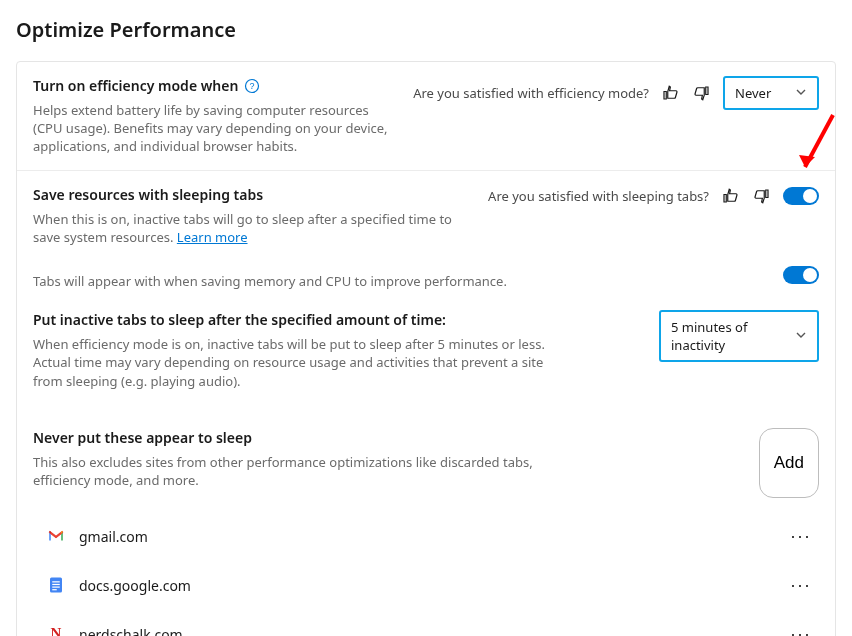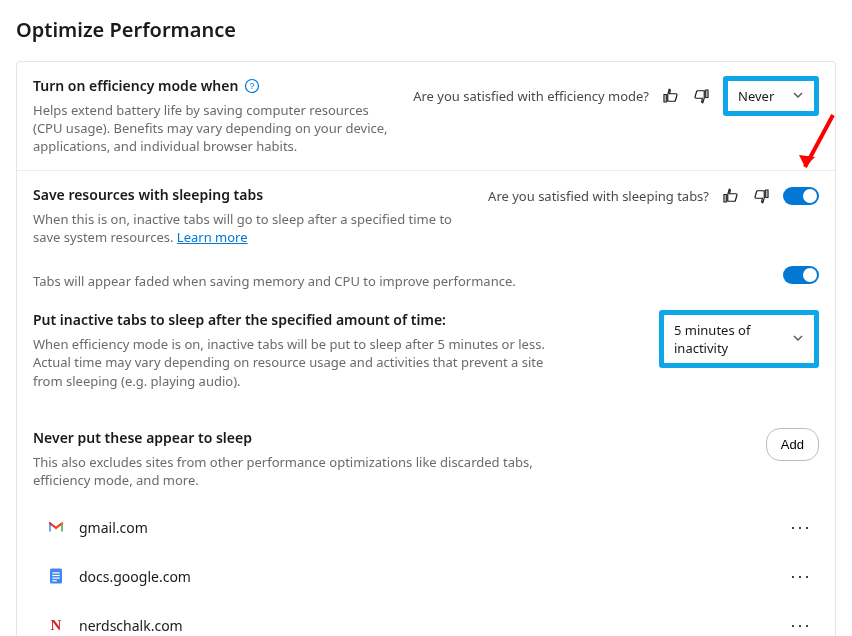--- a/index.html
+++ b/index.html
@@ -56,37 +56,37 @@
   }
   .right {
     display:flex; align-items:center; gap:10px;
     flex-shrink:0;
   }
   .feedback-text { color:#4a4a4a; font-size:13px; }
   .icon-btn {
     background:none; border:none; padding:2px; cursor:pointer; display:inline-flex;
   }
   .select {
-    border:5px solid #0ea5e9; border-radius:3px; background:#fff;
+    border:2px solid #0ea5e9; border-radius:3px; background:#fff;
     display:flex; align-items:center; justify-content:space-between;
     padding:6px 10px; cursor:pointer; font-size:13px; color:#1a1a1a;
   }
   .select-small { width:96px; }
   .select-wide { width:160px; }
   .toggle {
     width:36px; height:18px; border-radius:10px; background:#0078d4;
     position:relative; cursor:pointer;
   }
   .toggle::after {
     content:""; position:absolute; right:2px; top:2px; width:14px; height:14px;
     border-radius:50%; background:#fff;
   }
   .add-btn {
     border:1px solid #bdbdbd; border-radius:14px; background:#fff;
-    padding:8px 14px; font-size:13px; cursor:pointer;
+    padding:24px 14px; font-size:17px; cursor:pointer;
   }
   .site-list { margin-top:14px; }
   .site-item {
     display:flex; align-items:center; justify-content:space-between;
     padding:10px 0;
   }
   .site-left { display:flex; align-items:flex-start; gap:14px; padding-left:14px;}
   .favicon {
     width:18px; height:18px; display:flex; align-items:center; justify-content:center;
     font-size:13px; font-weight:700; border-radius:3px;
@@ -174,21 +174,21 @@
 
     <svg class="arrow" style="right:-6px; top:-62px;" width="50" height="78" viewBox="0 0 50 78">
       <line x1="42" y1="6" x2="14" y2="58" stroke="#ff0000" stroke-width="4"></line>
       <polygon points="14,58 24,48 8,46" fill="#ff0000"></polygon>
     </svg>
   </div>
 
   <div class="section" style="border-top:none; padding-top:6px;">
     <div class="row">
       <div>
-        <div class="desc">Tabs will appear faded when saving memory and CPU to improve performance.</div>
+        <div class="desc">Tabs will appear with when saving memory and CPU to improve performance.</div>
       </div>
       <div class="right">
         <div class="toggle"></div>
       </div>
     </div>
   </div>
 
   <div class="section" style="border-top:none; padding-top:6px;">
     <div class="row">
       <div>

